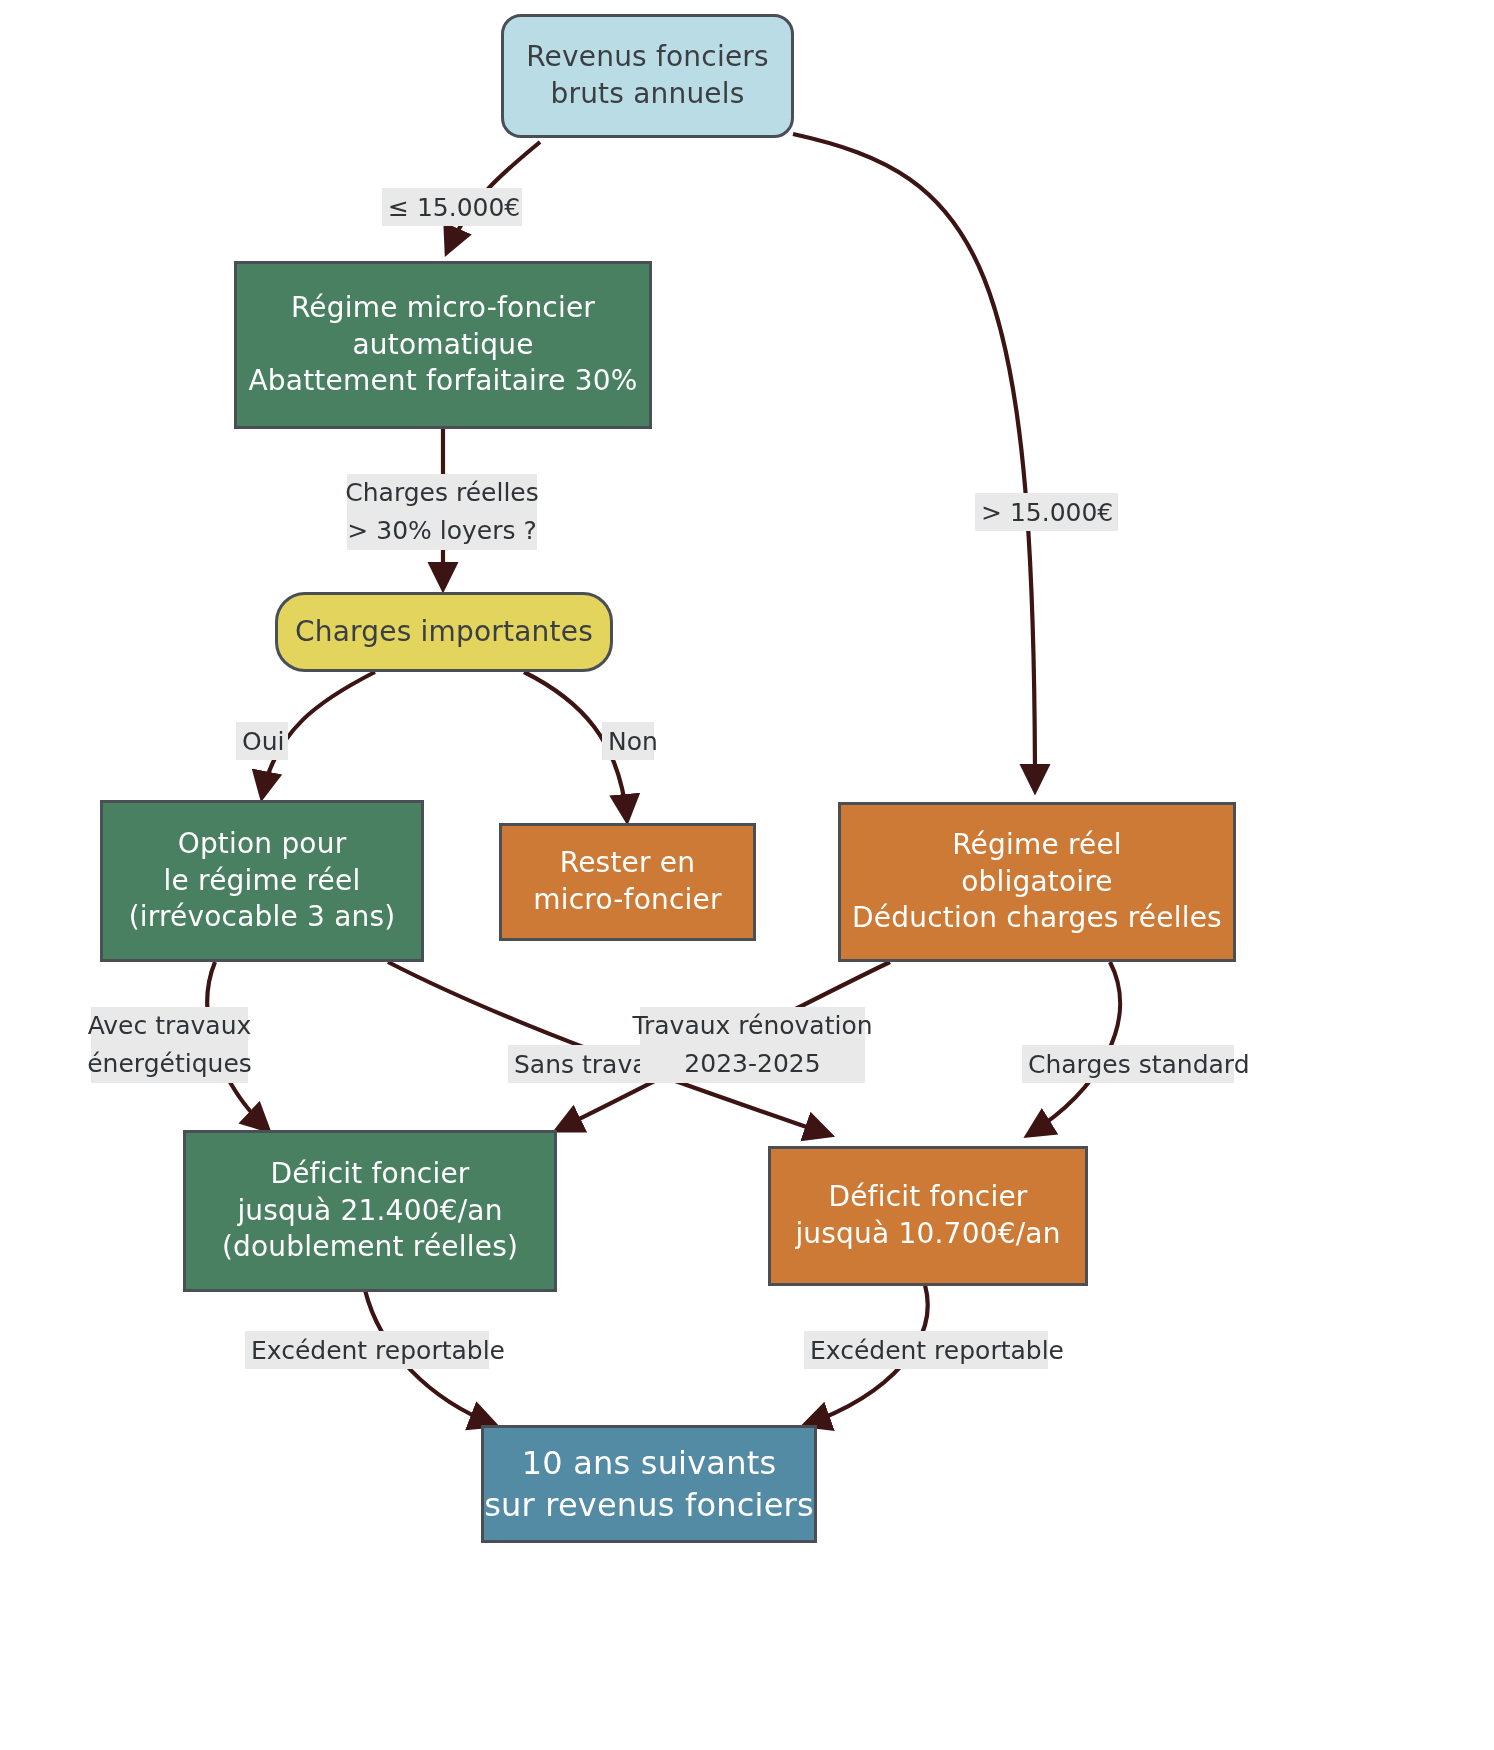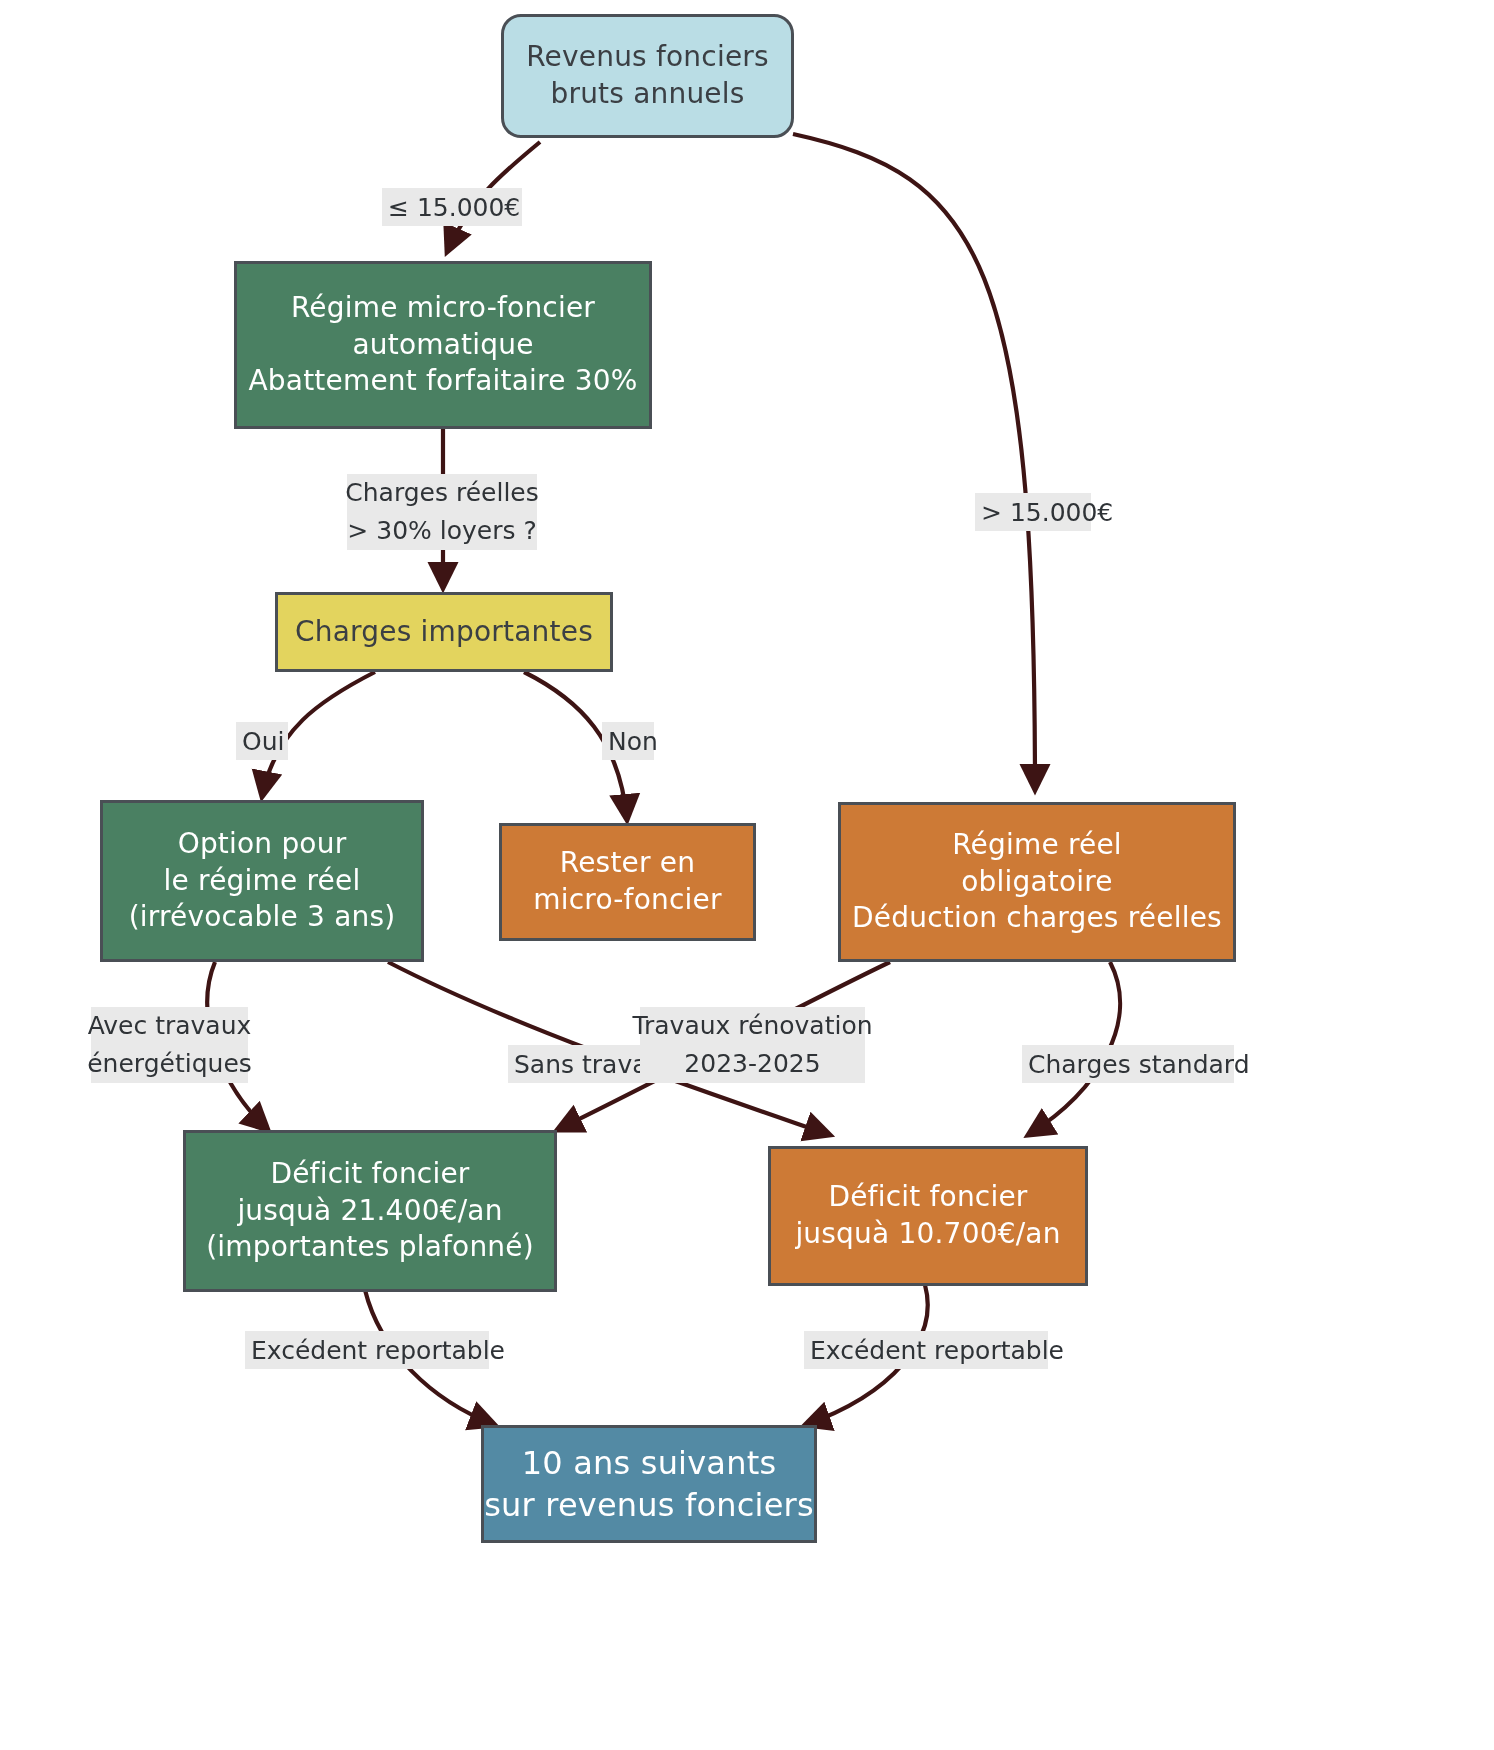--- a/index.html
+++ b/index.html
@@ -104,21 +104,21 @@
     <span class="line">Revenus fonciers</span>
     <span class="line">bruts annuels</span>
   </div>
 
   <div class="node n-green" style="left:234px; top:261px; width:418px; height:168px; font-size:28px;">
     <span class="line">Régime micro-foncier</span>
     <span class="line">automatique</span>
     <span class="line">Abattement forfaitaire 30%</span>
   </div>
 
-  <div class="node n-yellow" style="left:275px; top:592px; width:338px; height:80px; font-size:28px;">
+  <div class="node n-yellow" style="left:275px; top:592px; width:338px; height:80px; font-size:28px;border-radius:30px;">
     <span class="line">Charges importantes</span>
   </div>
 
   <div class="node n-green" style="left:100px; top:800px; width:324px; height:162px; font-size:28px;">
     <span class="line">Option pour</span>
     <span class="line">le régime réel</span>
     <span class="line">(irrévocable 3 ans)</span>
   </div>
 
   <div class="node n-orange" style="left:499px; top:823px; width:257px; height:118px; font-size:28px;">
@@ -128,38 +128,38 @@
 
   <div class="node n-orange" style="left:838px; top:802px; width:398px; height:160px; font-size:28px;">
     <span class="line">Régime réel</span>
     <span class="line">obligatoire</span>
     <span class="line">Déduction charges réelles</span>
   </div>
 
   <div class="node n-green" style="left:183px; top:1130px; width:374px; height:162px; font-size:28px;">
     <span class="line">Déficit foncier</span>
     <span class="line">jusquà 21.400€/an</span>
-    <span class="line">(importantes plafonné)</span>
+    <span class="line">(doublement réelles)</span>
   </div>
 
   <div class="node n-orange" style="left:768px; top:1146px; width:320px; height:140px; font-size:28px;">
     <span class="line">Déficit foncier</span>
     <span class="line">jusquà 10.700€/an</span>
   </div>
 
   <div class="node n-blue-steel" style="left:481px; top:1425px; width:336px; height:118px; font-size:32px;">
     <span class="line">10 ans suivants</span>
     <span class="line">sur revenus fonciers</span>
   </div>
 
   <div class="edge-label" style="left:382px; top:188px; width:140px; height:38px;">
     <span>≤ 15.000€</span>
   </div>
 
-  <div class="edge-label" style="left:975px; top:493px; width:116px; height:38px;">
+  <div class="edge-label" style="left:975px; top:493px; width:143px; height:38px;">
     <span>&gt; 15.000€</span>
   </div>
 
   <div class="edge-label two-line" style="left:347px; top:474px; width:190px; height:76px; display:flex; flex-direction:column; align-items:center; justify-content:center;">
     <span>Charges réelles</span>
     <span>&gt; 30% loyers ?</span>
   </div>
 
   <div class="edge-label" style="left:236px; top:722px; width:52px; height:38px;">
     <span>Oui</span>

